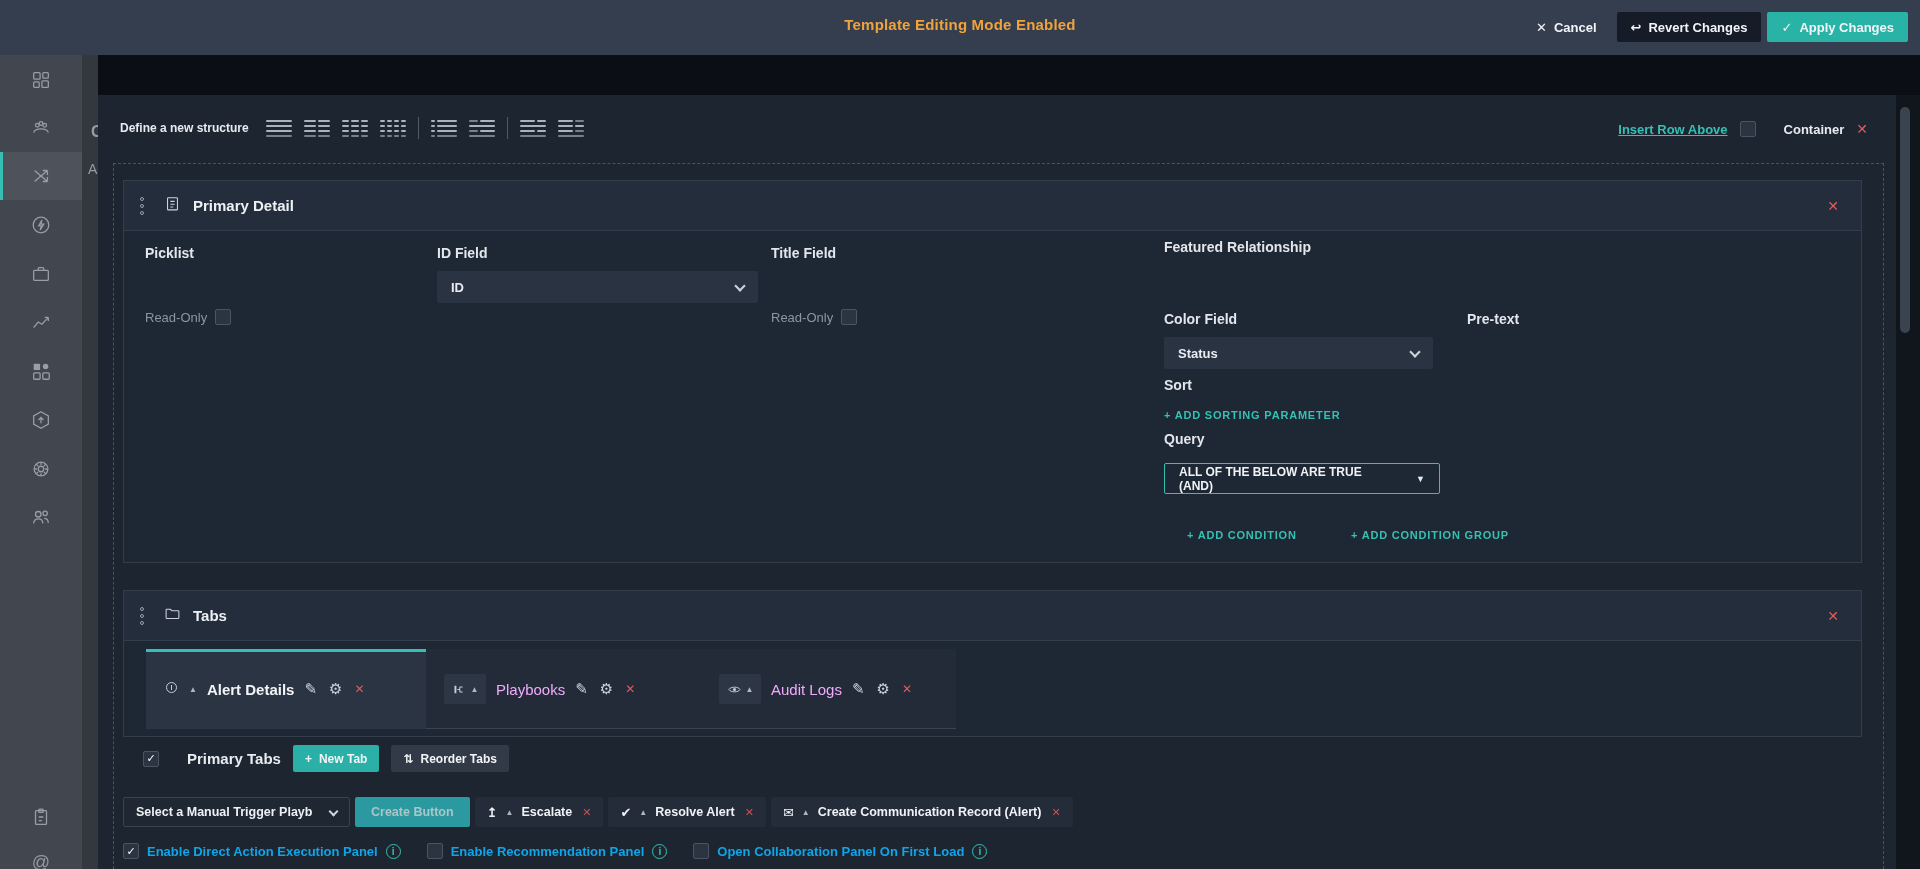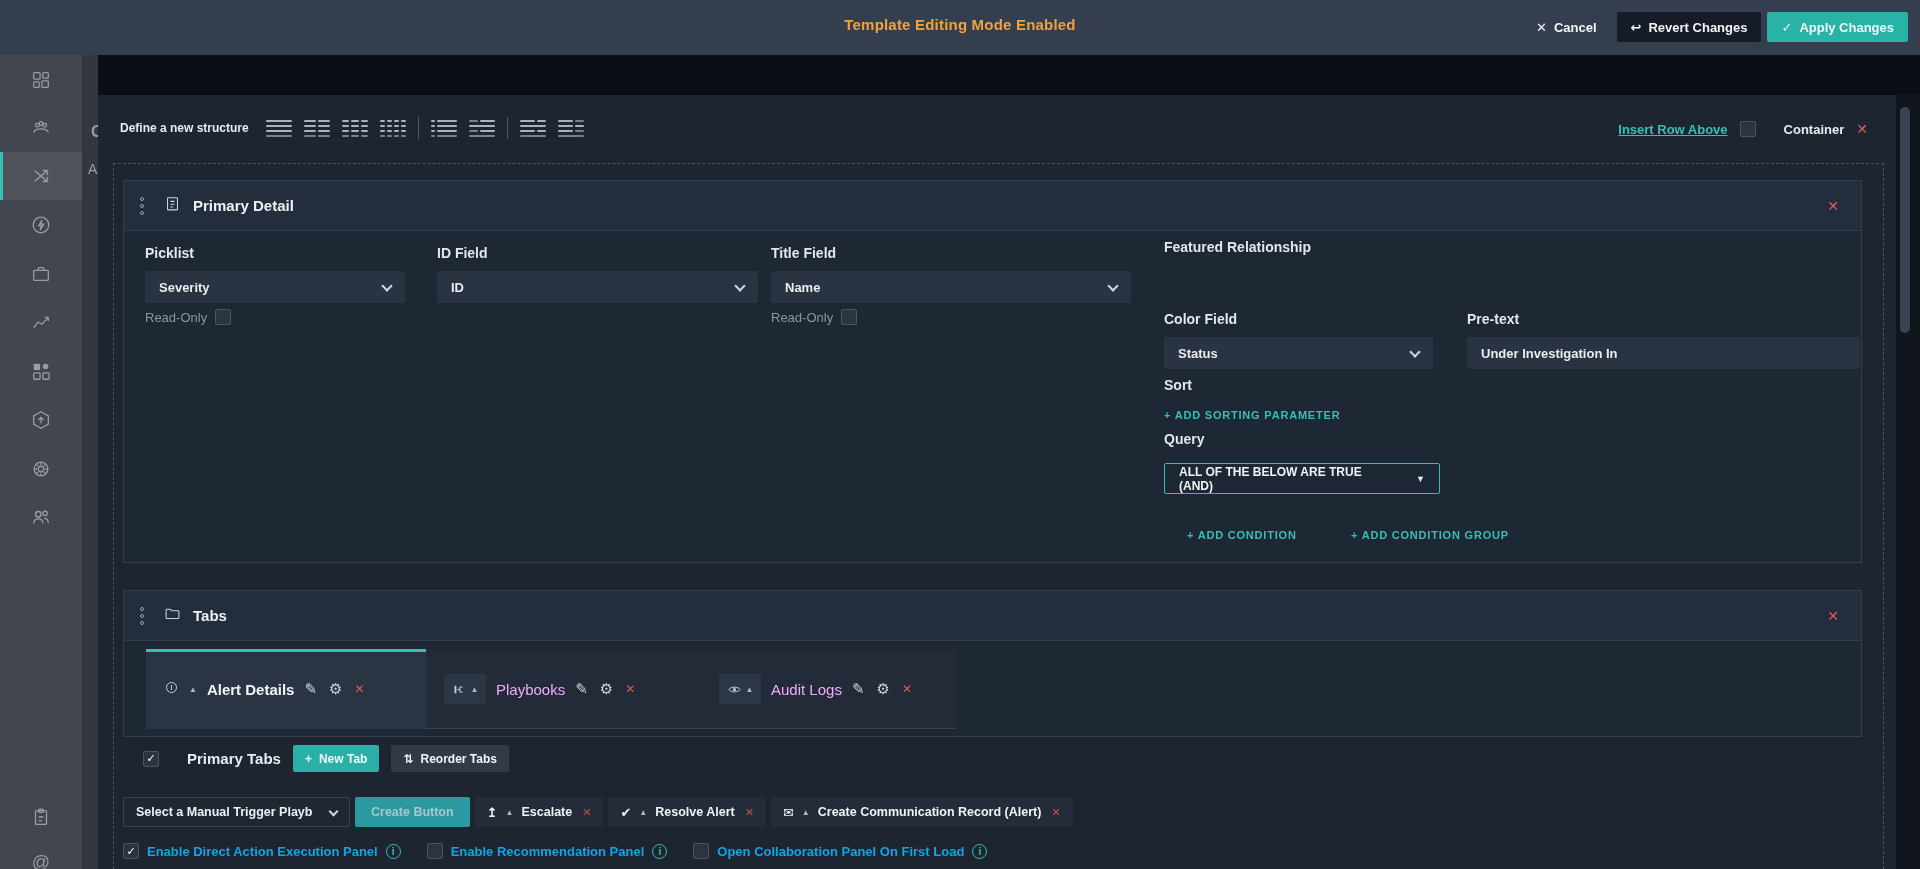--- a/index.html
+++ b/index.html
@@ -403,57 +403,46 @@
         <svg viewBox="0 0 24 24">
             <rect x="5" y="4" width="14" height="17" rx="1"></rect>
             <path d="M9 9 h6 M9 13 h6 M9 17 h4"></path>
           </svg>
       </span>
       <span class="sec-title">Primary Detail</span>
       <span class="x-red sec-x">✕</span>
     </div>
 
     <span class="fld-label" style="left:21px; top:64px;">Picklist</span>
-    <div class="select" style="left:21px; top:90px; width:260px;">
-      <span>Severity</span>
-      <span class="chev"></span>
-    </div>
     <div class="readonly" style="left:21px; top:128px;">
       <span>Read-Only</span>
       <span class="chk"></span>
     </div>
 
     <span class="fld-label" style="left:313px; top:64px;">ID Field</span>
     <div class="select" style="left:313px; top:90px; width:321px;">
       <span>ID</span>
       <span class="chev"></span>
     </div>
 
     <span class="fld-label" style="left:647px; top:64px;">Title Field</span>
-    <div class="select" style="left:647px; top:90px; width:360px;">
-      <span>Name</span>
-      <span class="chev"></span>
-    </div>
     <div class="readonly" style="left:647px; top:128px;">
       <span>Read-Only</span>
       <span class="chk"></span>
     </div>
 
     <span class="fld-label" style="left:1040px; top:58px;">Featured Relationship</span>
 
     <span class="fld-label" style="left:1040px; top:130px;">Color Field</span>
     <div class="select" style="left:1040px; top:156px; width:269px;">
       <span>Status</span>
       <span class="chev"></span>
     </div>
 
     <span class="fld-label" style="left:1343px; top:130px;">Pre-text</span>
-    <div class="input" style="left:1343px; top:156px; width:393px;">
-      <span>Under Investigation In</span>
-    </div>
 
     <span class="fld-label" style="left:1040px; top:196px;">Sort</span>
     <span class="teal-link" style="left:1040px; top:228px;">+ ADD SORTING PARAMETER</span>
 
     <span class="fld-label" style="left:1040px; top:250px;">Query</span>
     <div class="query-dd" style="left:1040px; top:282px;">
       <span>ALL OF THE BELOW ARE TRUE (AND)</span>
       <span class="caret">▼</span>
     </div>
     <span class="teal-link" style="left:1063px; top:348px;">+ ADD CONDITION</span>

